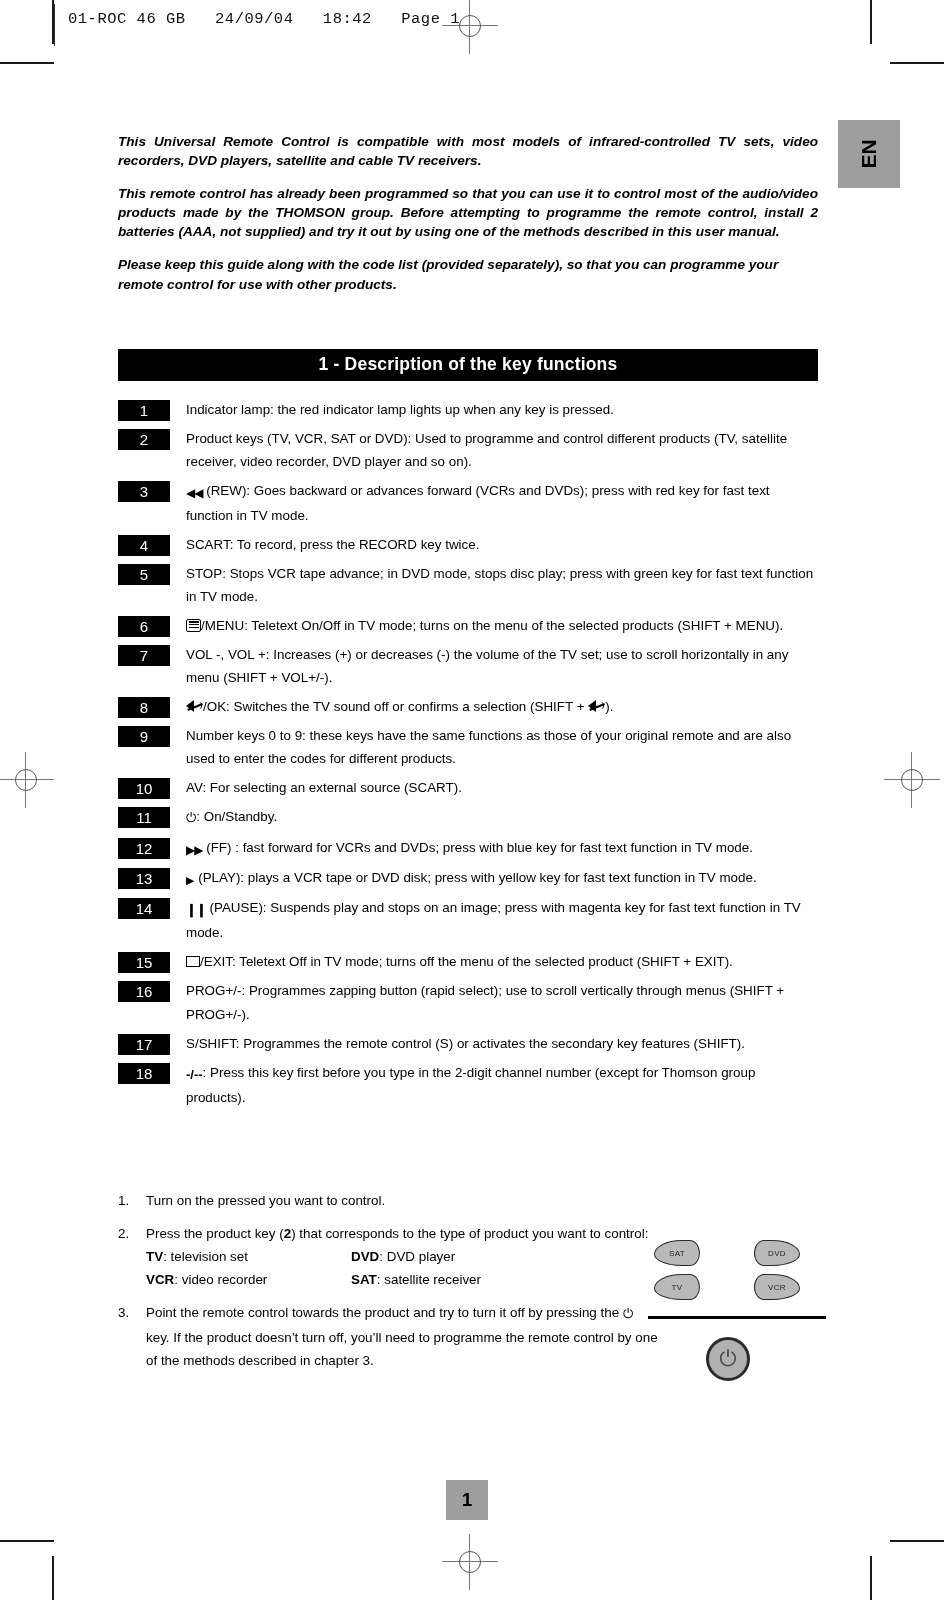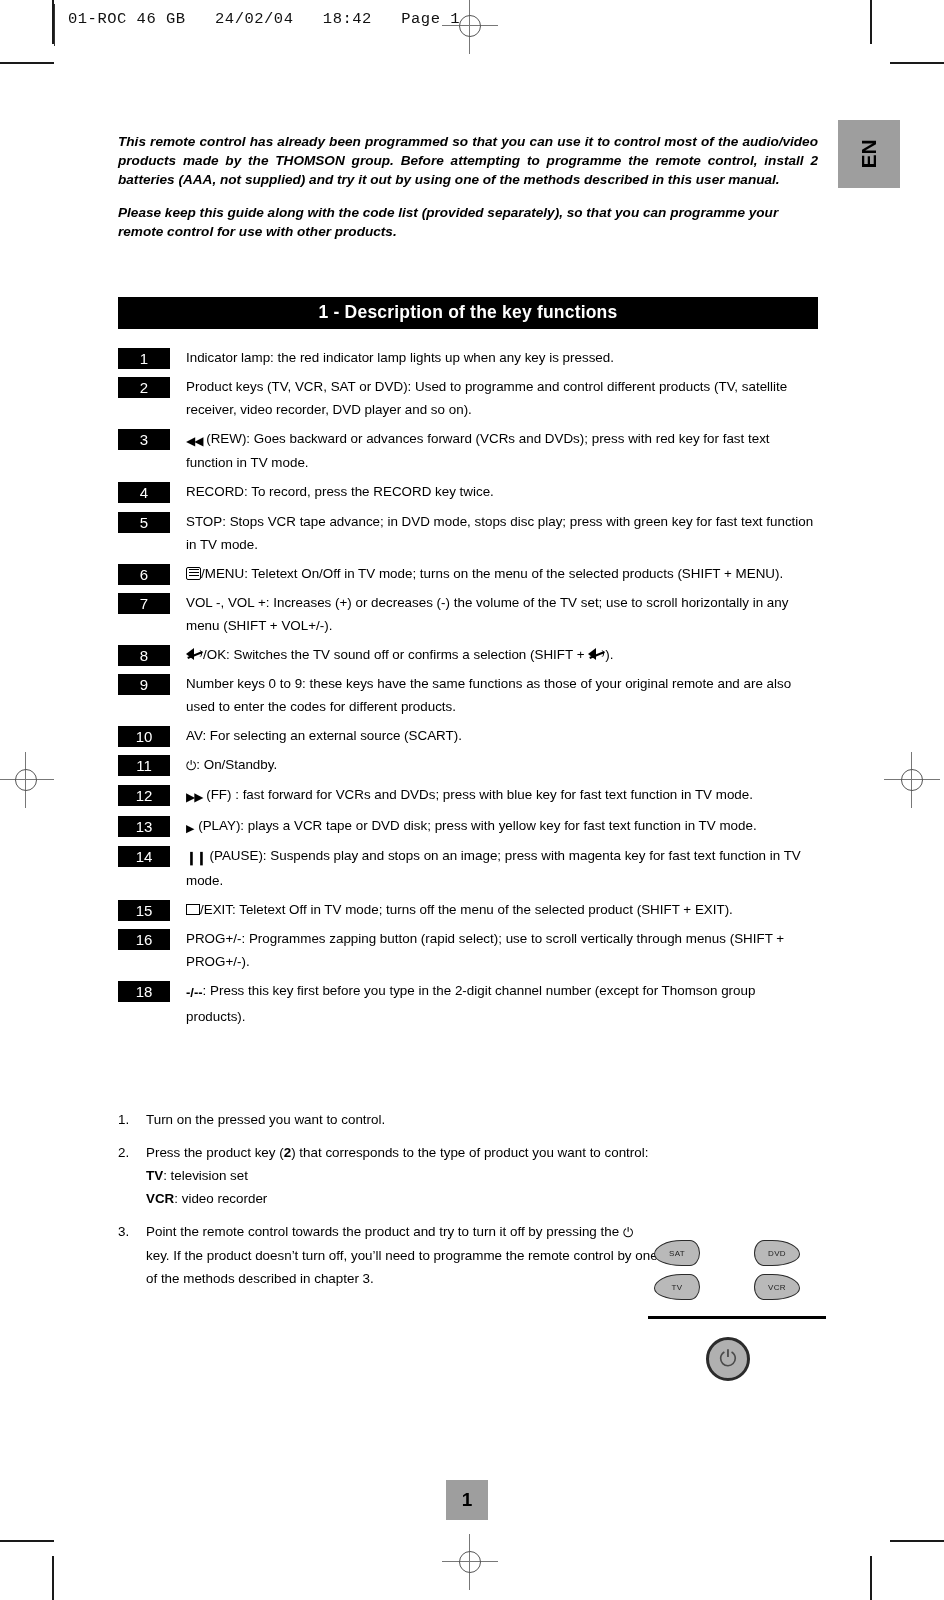--- a/index.html
+++ b/index.html
@@ -188,30 +188,31 @@
     <div class="hline"></div>
     <div class="ring"></div>
 </div>
 <div class="reg" style="left:448px; top:1540px;">
   <div class="vline"></div>
     <div class="hline"></div>
     <div class="ring"></div>
 </div>
 
 <div class="imprint-rule"></div>
-<div class="imprint">01-ROC 46 GB   24/02/04   18:42   Page 1</div>
+<div class="imprint">01-ROC 46 GB   24/09/04   18:42   Page 1</div>
 
 <div class="lang-tab">
   <span>EN</span>
 </div>
 
 <div class="page">
 
   <div style="height:118px"></div>
 
+  <p class="intro">This Universal Remote Control is compatible with most models of infrared-controlled TV sets, video recorders, DVD players, satellite and cable TV receivers.</p>
   <p class="intro">This remote control has already been programmed so that you can use it to control most of the audio/video products made by the THOMSON group. Before attempting to programme the remote control, install 2 batteries (AAA, not supplied) and try it out by using one of the methods described in this user manual.</p>
   <p class="intro last">Please keep this guide along with the code list (provided separately), so that you can programme your remote control for use with other products.</p>
 
   <div style="height:42px"></div>
 
   <div class="section-bar">1 - Description of the key functions</div>
 
   <div class="keys" id="key-list">
       <div class="key-row">
         <div class="key-num">1</div>
@@ -220,21 +221,21 @@
       <div class="key-row">
         <div class="key-num">2</div>
         <div class="key-text">Product keys (<b>TV</b>, <b>VCR</b>, <b>SAT</b> or <b>DVD</b>): Used to programme and control different products (TV, satellite receiver, video recorder, DVD player and so on).</div>
       </div>
       <div class="key-row">
         <div class="key-num">3</div>
         <div class="key-text"><span class="ico ico-rew">◀◀</span> (REW): Goes backward or advances forward (<b>VCRs</b> and <b>DVDs</b>); press with <b>red</b> key for fast text function in TV mode.</div>
       </div>
       <div class="key-row">
         <div class="key-num">4</div>
-        <div class="key-text"><b>RECORD</b>: <b>To record, press the RECORD key twice</b>.</div>
+        <div class="key-text"><b>SCART</b>: <b>To record, press the RECORD key twice</b>.</div>
       </div>
       <div class="key-row">
         <div class="key-num">5</div>
         <div class="key-text"><b>STOP</b>: Stops <b>VCR</b> tape advance; in DVD mode, stops disc play; press with <b>green</b> key for fast text function in TV mode.</div>
       </div>
       <div class="key-row">
         <div class="key-num">6</div>
         <div class="key-text"><span class="ico ico-teletext"><i></i><i></i><i></i></span>/<b>MENU</b>: Teletext On/Off in TV mode; turns on the menu of the selected products (<b>SHIFT</b> + <b>MENU</b>).</div>
       </div>
       <div class="key-row">
@@ -269,20 +270,24 @@
         <div class="key-num">14</div>
         <div class="key-text"><span class="ico ico-pause">❙❙</span> (PAUSE): Suspends play and stops on an image; press with <b>magenta</b> key for fast text function in TV mode.</div>
       </div>
       <div class="key-row">
         <div class="key-num">15</div>
         <div class="key-text"><span class="ico ico-exitbox"></span>/<b>EXIT</b>: Teletext Off in TV mode; turns off the menu of the selected product (<b>SHIFT</b> + <b>EXIT</b>).</div>
       </div>
       <div class="key-row">
         <div class="key-num">16</div>
         <div class="key-text"><b>PROG+/-</b>: Programmes zapping button (rapid select); use to scroll vertically through menus (<b>SHIFT</b> + <b>PROG+/-</b>).</div>
+      </div>
+      <div class="key-row">
+        <div class="key-num">17</div>
+        <div class="key-text"><b>S/SHIFT</b>: Programmes the remote control (<b>S</b>) or activates the secondary key features (<b>SHIFT</b>).</div>
       </div>
       <div class="key-row">
         <div class="key-num">18</div>
         <div class="key-text"><span class="ico ico-dash">-/--</span>: Press this key first before you type in the 2-digit channel number (except for Thomson group products).</div>
       </div>
     </div>
 
   <div style="height:52px"></div>
 
 
@@ -298,20 +303,28 @@
         <div>Press the product key (<b>2</b>) that corresponds to the type of product you want to control:</div>
         <div class="prod-grid">
           <div class="prod-col">
             <div>
               <b>TV</b><span>: </span><span>television set</span>
             </div>
             <div>
               <b>VCR</b><span>: </span><span>video recorder</span>
             </div>
           </div>
+          <div class="prod-col">
+            <div>
+              <b>DVD</b><span>: </span><span>DVD player</span>
+            </div>
+            <div>
+              <b>SAT</b><span>: </span><span>satellite receiver</span>
+            </div>
+          </div>
         </div>
       </div>
     </div>
 
     <div class="step" style="width:540px;">
       <div class="step-no">3.</div>
       <div class="step-body">Point the remote control towards the product and try to turn it off by pressing the <span class="ico-power">⏻</span> key. If the product doesn’t turn off, you’ll need to programme the remote control by one of the methods described in chapter 3.</div>
     </div>
   </div>
 

